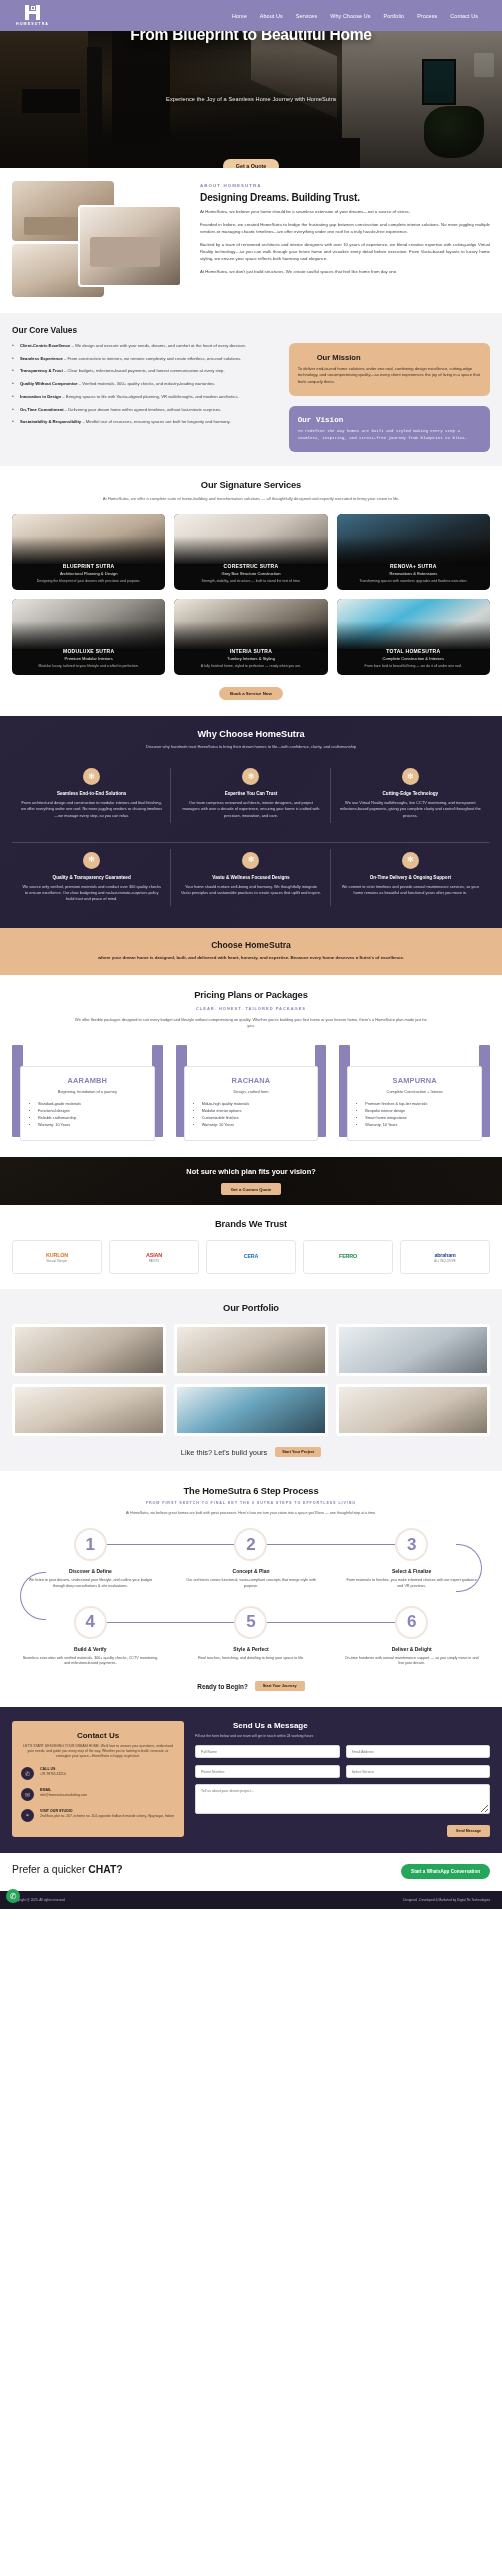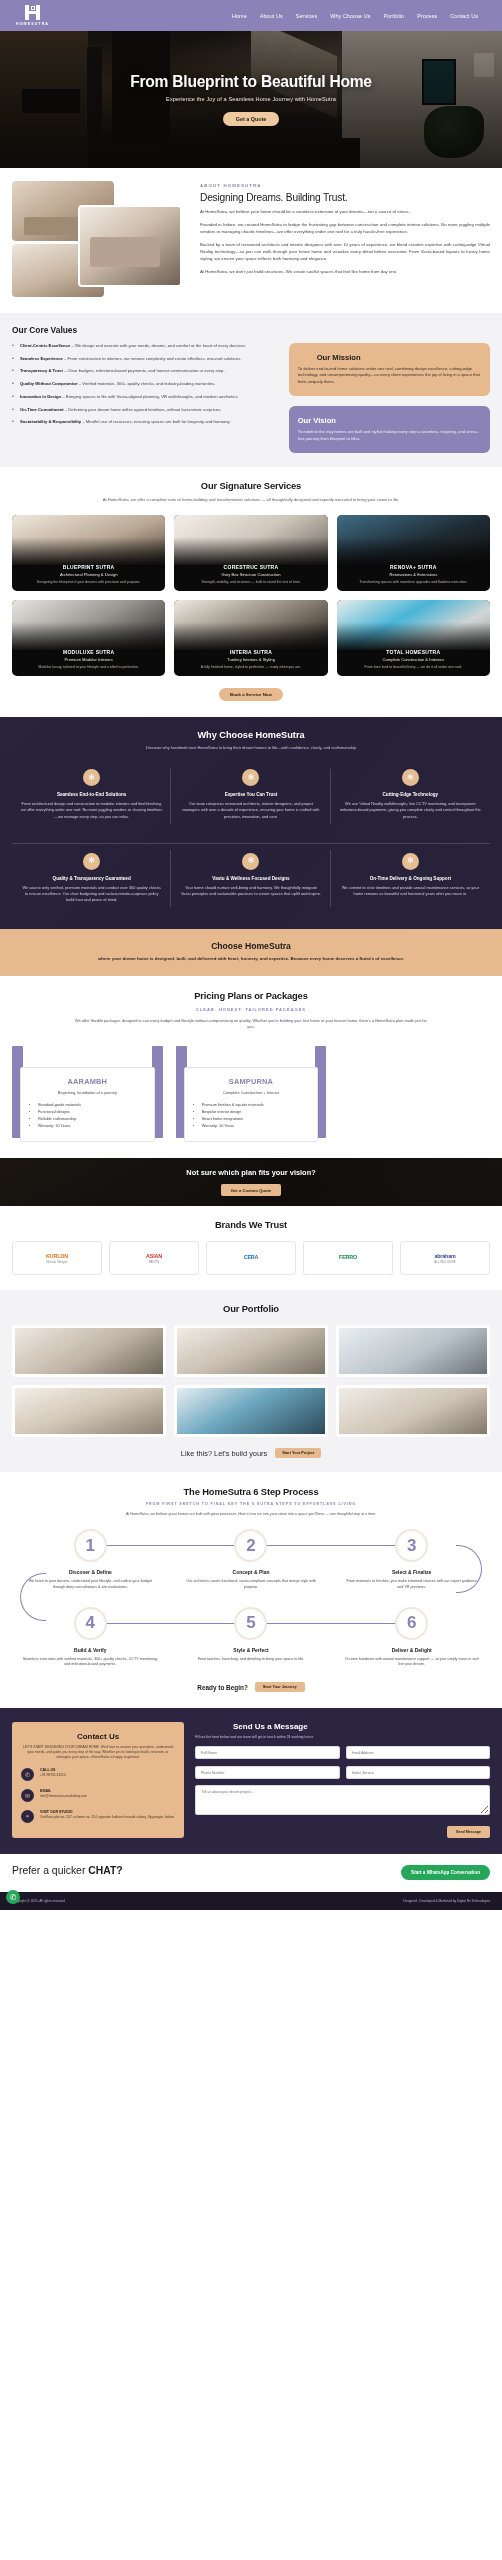--- a/index.html
+++ b/index.html
@@ -60,21 +60,21 @@
   .hero .lampR{position:absolute;right:8px;top:22px;width:20px;height:24px;background:#efe6d4;border-radius:2px;}
   .hero .plantR{position:absolute;right:18px;bottom:10px;width:60px;height:52px;background:radial-gradient(circle at 40% 40%,#2f4a22,#13210d 70%);border-radius:40% 30% 50% 40%;}
   .hero .counter{position:absolute;left:160px;bottom:0;width:200px;height:30px;background:#151311;}
   .hero .dark-panel{position:absolute;left:112px;top:0;width:58px;height:112px;background:#100e0c;}
   .hero .scrim {
     position: absolute; inset: 0;
     background: linear-gradient(180deg, rgba(8,7,6,.42), rgba(8,7,6,.62) 55%, rgba(8,7,6,.80));
   }
   .hero-inner {
     position: absolute; inset: 0; display: flex; flex-direction: column;
-    align-items: center; justify-content: center; text-align: center; z-index: 3;
+    align-items: center; justify-content: center; text-align: center; z-index: 3; gap: 47px;
   }
   .hero h1 {
     color: #fff; font-size: 15.6px; font-weight: 700; letter-spacing: -.25px;
     text-shadow: 0 2px 7px rgba(0,0,0,.6);
   }
   .hero p.sub {
     color: #efeae4; font-size: 5.6px; margin-top: 5px; letter-spacing: .1px;
     text-shadow: 0 1px 4px rgba(0,0,0,.7);
   }
   .btn-tan {
@@ -87,34 +87,34 @@
   .about { display: flex; gap: 10px; padding: 13px 12px 14px; background: #fff; }
   .about-gal { width: 178px; position: relative; height: 118px; flex: none; }
   .gi { position: absolute; border-radius: 4px; overflow: hidden; }
   .gi1 { left: 0; top: 0; width: 102px; height: 60px; background: linear-gradient(150deg,#e3d6c6,#b29b84 60%,#8a7460); }
   .gi2 { left: 0; top: 63px; width: 92px; height: 53px; background: linear-gradient(160deg,#efe6db,#c8b6a3 55%,#8e7a66); }
   .gi3 { left: 66px; top: 24px; width: 104px; height: 82px; background: linear-gradient(145deg,#f2ece4,#cdbcab 45%,#6f6154); border:2px solid #fff; }
   .gi3:after{content:"";position:absolute;left:10px;top:30px;width:70px;height:30px;background:#b6a292;border-radius:3px;}
   .gi1:after{content:"";position:absolute;left:12px;bottom:6px;width:62px;height:18px;background:#9f8a74;border-radius:2px;}
   .about-txt { flex: 1; padding-top: 2px; }
   .eyebrow { color: #8b82b8; font-size: 4.4px; font-weight: 700; letter-spacing: 1.1px; }
-  .about-txt h2 { font-size: 10.2px; font-weight: 400; margin-top: 4px; letter-spacing: -.2px; }
+  .about-txt h2 { font-size: 10.2px; font-weight: 700; margin-top: 4px; letter-spacing: -.2px; }
   .about-txt p { font-size: 4.3px; line-height: 1.62; color: #41414a; margin-top: 6px; text-align: justify; }
 
   
   .values-wrap { background: #f3f3f5; padding: 12px 12px 14px; display: flex; gap: 11px; }
   .values { flex: 1.32; }
   .values h3 { font-size: 8.4px; font-weight: 700; margin-bottom: 8px; }
   .vlist li { list-style: none; font-size: 4.2px; line-height: 1.6; color: #43434c; margin-bottom: 6px; padding-left: 8px; position: relative; }
   .vlist li:before { content: "●"; position: absolute; left: 0; top: 0; font-size: 3px; color: #2a2a33; }
   .vlist li b { color: #15151a; }
   .cards { flex: 1; display: flex; flex-direction: column; gap: 10px; padding-top: 18px; }
   .card-mission, .card-vision { border-radius: 6px; padding: 10px 9px 11px; }
   .card-mission { background: #e7b98f; }
-  .card-vision { background: #8b82b8; }
+  .card-vision { background: #8b82b8; font-family: Liberation Mono, monospace; }
   .card-mission h4, .card-vision h4 { font-size: 7.6px; font-weight: 700; margin-bottom: 4px; }
   .card-mission h4 { color: #1d1a16; padding-left: 19px; }
   .card-vision h4 { color: #fff; }
   .card-mission p { font-size: 4.1px; line-height: 1.58; color: #3a3129; }
   .card-vision p { font-size: 4.1px; line-height: 1.58; color: #f1eff8; }
 
   
   .services { padding: 13px 12px 16px; background: #fff; text-align: center; }
   .sec-title { font-size: 9.4px; font-weight: 700; letter-spacing: -.15px; }
   .sec-sub { font-size: 4.1px; color: #5b5b66; margin: 6px auto 0; max-width: 330px; line-height: 1.5; }
@@ -483,20 +483,36 @@
               <li>Warranty: 10 Years</li>
             </ul>
         </div>
       </div>
       <div class="plan">
         <div class="bars">
             <span></span>
             <span></span>
           </div>
         <div class="inner">
+          <h4>RACHANA</h4>
+          <div class="tag">Design, crafted form</div>
+          <ul>
+              <li>Mid-to-high quality materials</li>
+              <li>Modular interior options</li>
+              <li>Customizable finishes</li>
+              <li>Warranty: 10 Years</li>
+            </ul>
+        </div>
+      </div>
+      <div class="plan">
+        <div class="bars">
+            <span></span>
+            <span></span>
+          </div>
+        <div class="inner">
           <h4>SAMPURNA</h4>
           <div class="tag">Complete Construction + Interior</div>
           <ul>
               <li>Premium finishes &amp; top-tier materials</li>
               <li>Bespoke interior design</li>
               <li>Smart home integrations</li>
               <li>Warranty: 10 Years</li>
             </ul>
         </div>
       </div>

